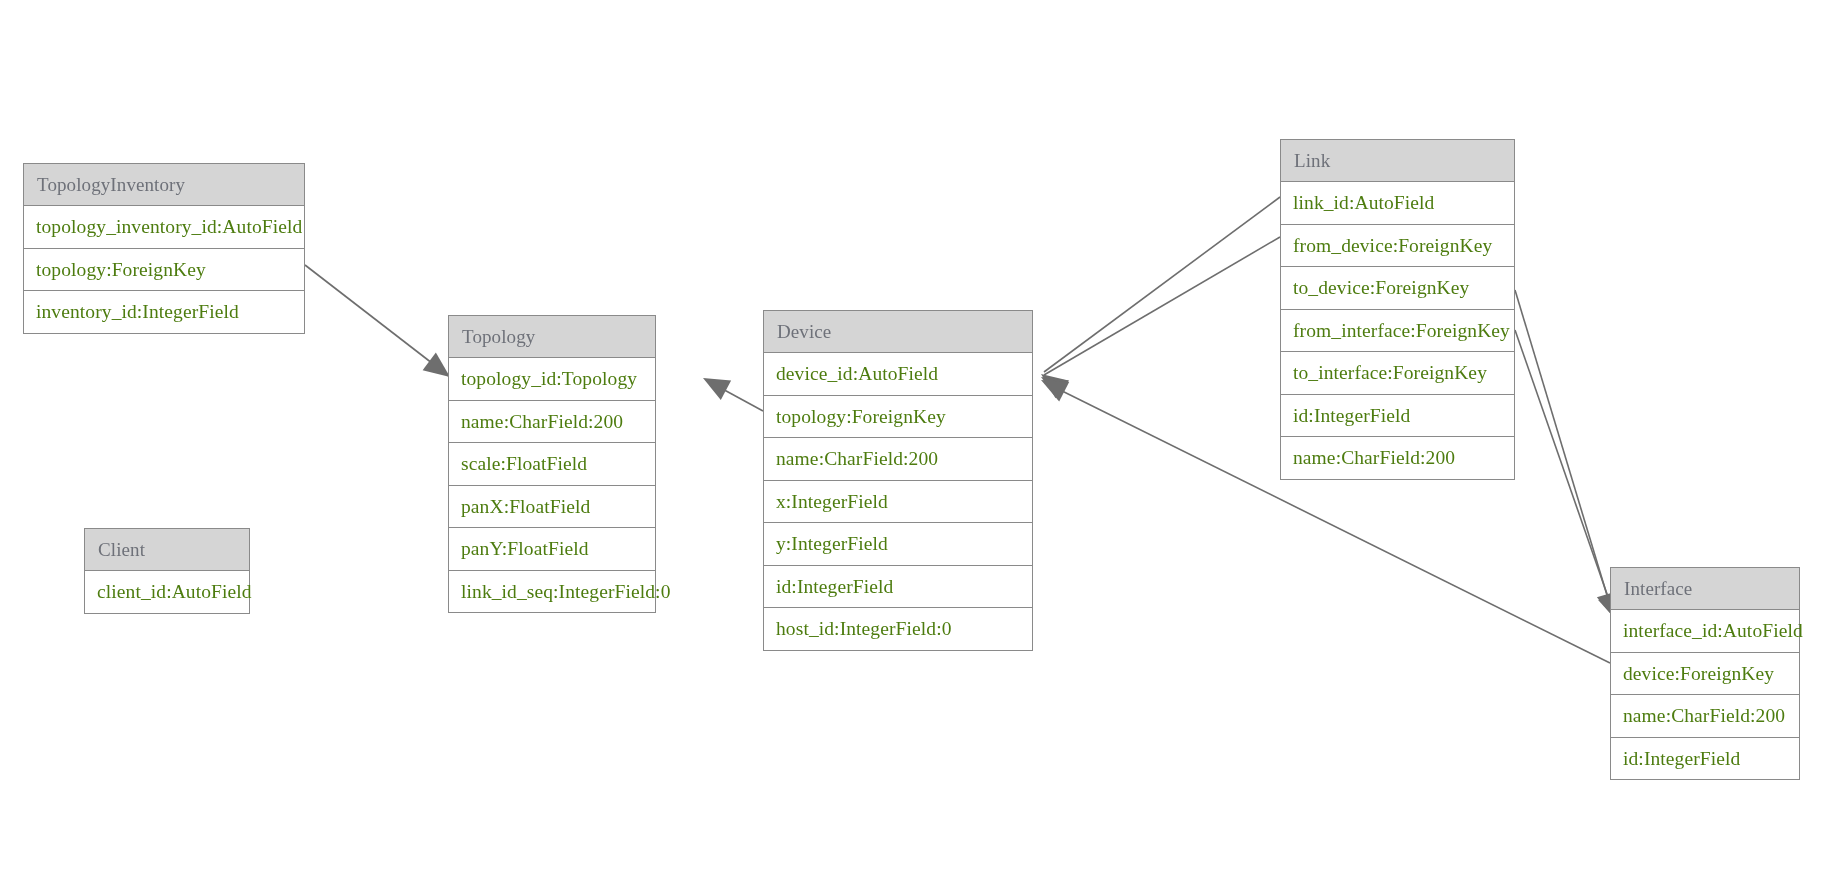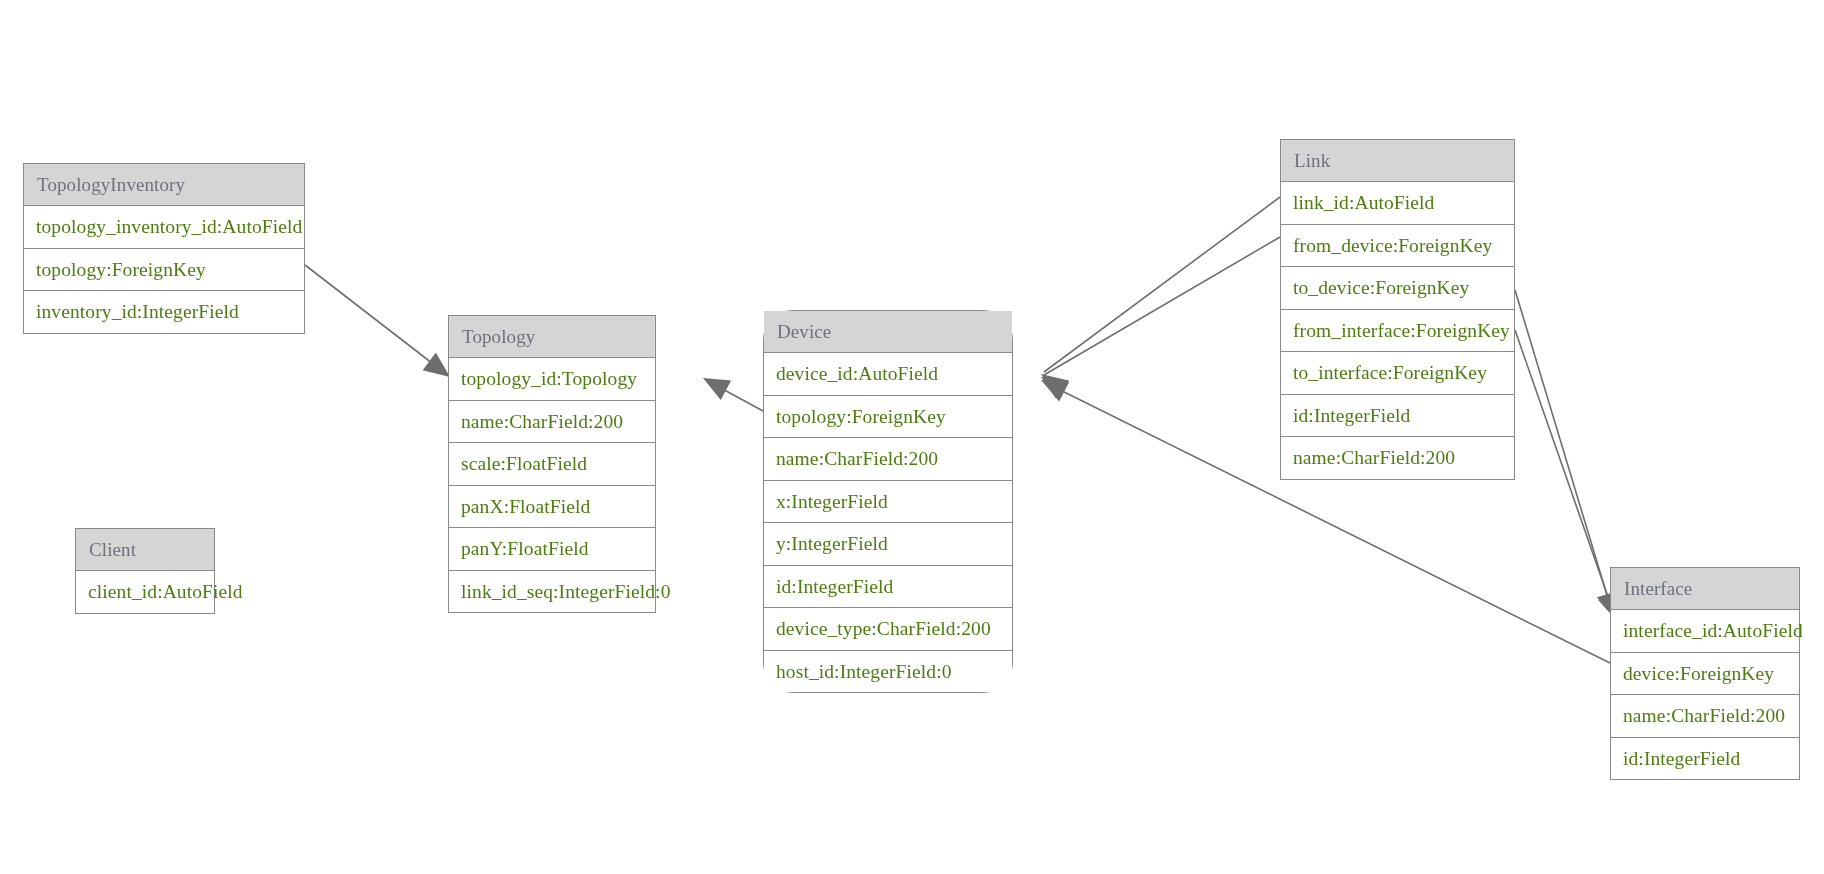--- a/index.html
+++ b/index.html
@@ -103,47 +103,46 @@
       </div>
       <div class="entity" style="left: 448px; top: 315px; width: 208px;">
         <div class="entity-header">Topology</div>
         <div class="entity-field">topology_id:Topology</div>
         <div class="entity-field">name:CharField:200</div>
         <div class="entity-field">scale:FloatField</div>
         <div class="entity-field">panX:FloatField</div>
         <div class="entity-field">panY:FloatField</div>
         <div class="entity-field">link_id_seq:IntegerField:0</div>
       </div>
-      <div class="entity" style="left: 763px; top: 310px; width: 250px; border-radius: 30px;">
+      <div class="entity" style="left: 763px; top: 310px; width: 270px;">
         <div class="entity-header">Device</div>
         <div class="entity-field">device_id:AutoField</div>
         <div class="entity-field">topology:ForeignKey</div>
         <div class="entity-field">name:CharField:200</div>
         <div class="entity-field">x:IntegerField</div>
         <div class="entity-field">y:IntegerField</div>
         <div class="entity-field">id:IntegerField</div>
-        <div class="entity-field">device_type:CharField:200</div>
         <div class="entity-field">host_id:IntegerField:0</div>
       </div>
       <div class="entity" style="left: 1280px; top: 103px; width: 235px; margin-top: 36px;">
         <div class="entity-header">Link</div>
         <div class="entity-field">link_id:AutoField</div>
         <div class="entity-field">from_device:ForeignKey</div>
         <div class="entity-field">to_device:ForeignKey</div>
         <div class="entity-field">from_interface:ForeignKey</div>
         <div class="entity-field">to_interface:ForeignKey</div>
         <div class="entity-field">id:IntegerField</div>
         <div class="entity-field">name:CharField:200</div>
       </div>
       <div class="entity" style="left: 1610px; top: 567px; width: 190px;">
         <div class="entity-header">Interface</div>
         <div class="entity-field">interface_id:AutoField</div>
         <div class="entity-field">device:ForeignKey</div>
         <div class="entity-field">name:CharField:200</div>
         <div class="entity-field">id:IntegerField</div>
       </div>
-      <div class="entity" style="left: 75px; top: 528px; width: 140px;">
+      <div class="entity" style="left: 84px; top: 528px; width: 166px;">
         <div class="entity-header">Client</div>
         <div class="entity-field">client_id:AutoField</div>
       </div>
     </div>
 
 </div>
 
 </body></html>

